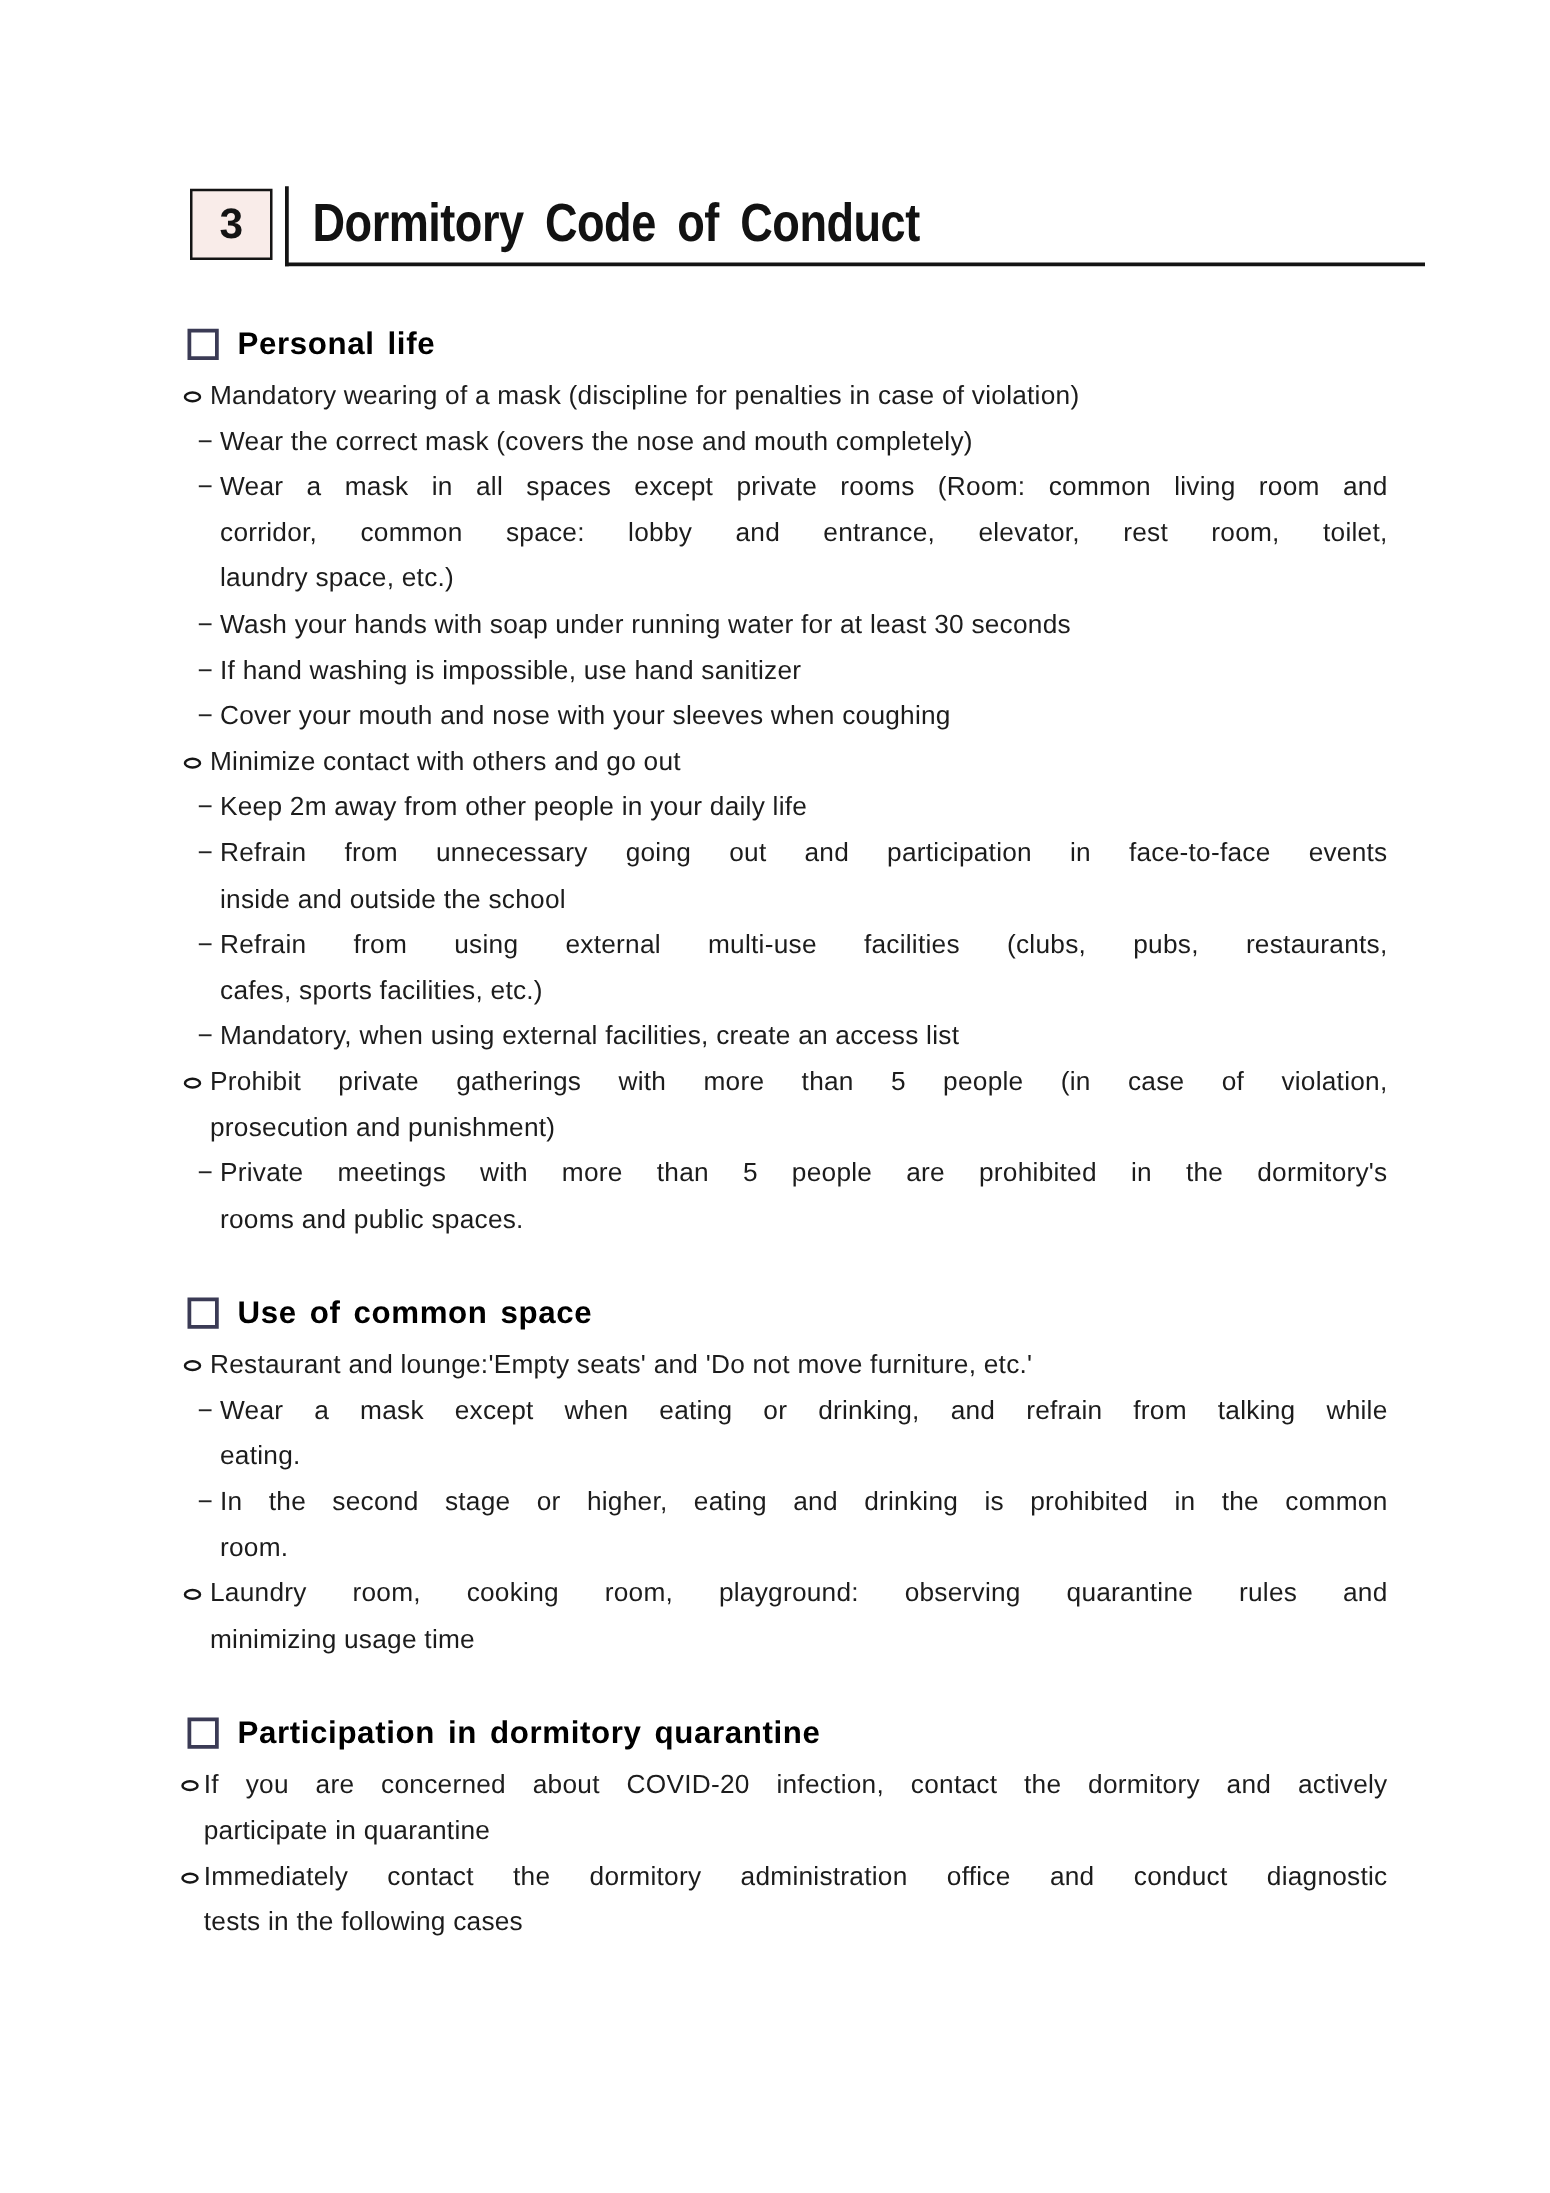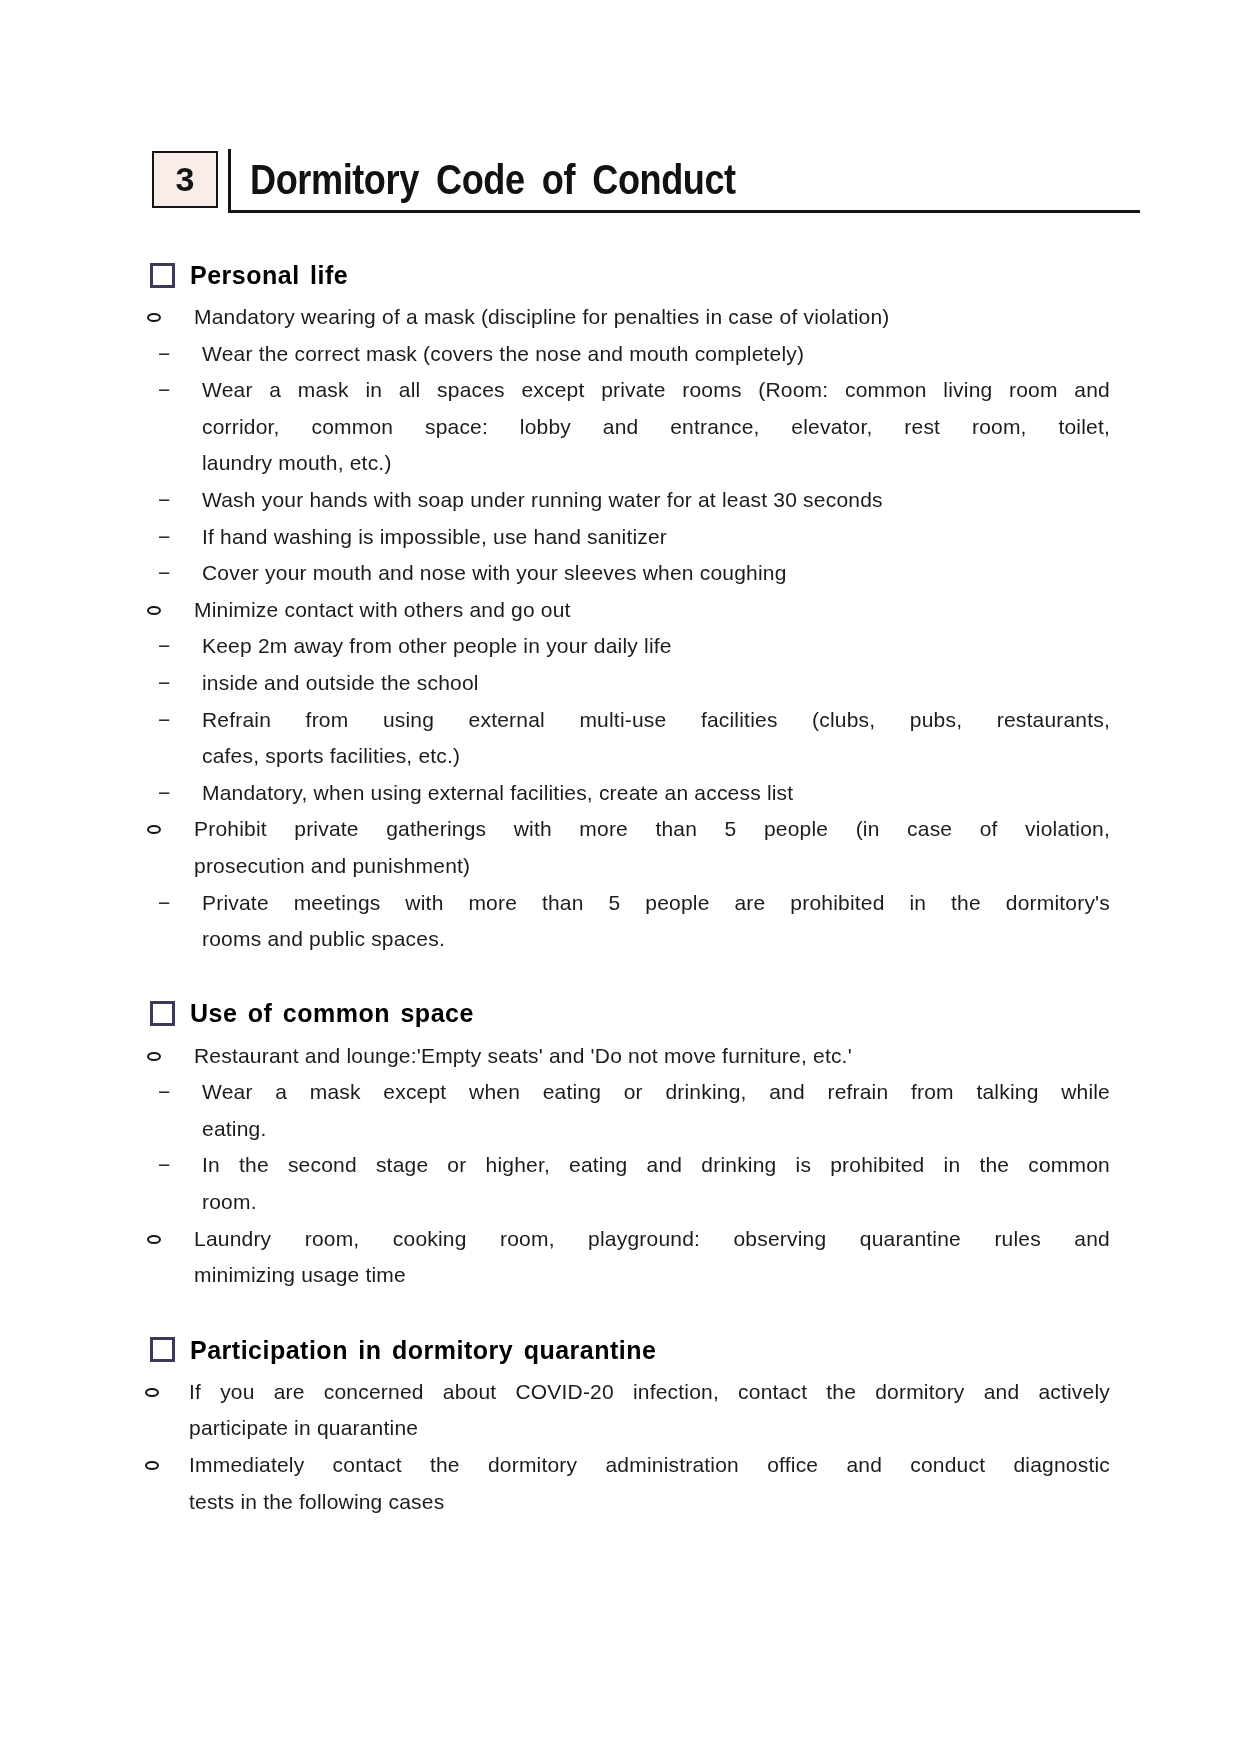--- a/index.html
+++ b/index.html
@@ -42,21 +42,21 @@
   .item.otight{padding-left:13px;}
   .marker{position:absolute;}
   .item.o > .marker,
   .item.otight > .marker{left:-3px;top:14px;}
   .item.otight > .marker{left:-5px;}
   .ellipse{
     display:block;width:14px;height:9px;border:2px solid #161616;
     border-radius:50%;box-sizing:border-box;background:#fff;
   }
   .item.dash > .marker{left:8px;top:0;line-height:36.6px;color:#222;}
-  .line{text-align:left;margin-left:26px;}
+  .line{text-align:left;}
   .line.just{text-align:justify;text-align-last:justify;}
 </style>
 </head>
 <body>
 
 <div class="page">
 
   <div class="header">
     <div class="badge">
       <span>3</span>
@@ -76,21 +76,21 @@
         <div class="line">Mandatory wearing of a mask (discipline for penalties in case of violation)</div>
       </div>
       <div class="item dash">
         <span class="marker">−</span>
         <div class="line">Wear the correct mask (covers the nose and mouth completely)</div>
       </div>
       <div class="item dash">
         <span class="marker">−</span>
         <div class="line just">Wear a mask in all spaces except private rooms (Room: common living room and</div>
         <div class="line just">corridor, common space: lobby and entrance, elevator, rest room, toilet,</div>
-        <div class="line">laundry mouth, etc.)</div>
+        <div class="line">laundry space, etc.)</div>
       </div>
       <div class="item dash">
         <span class="marker">−</span>
         <div class="line">Wash your hands with soap under running water for at least 30 seconds</div>
       </div>
       <div class="item dash">
         <span class="marker">−</span>
         <div class="line">If hand washing is impossible, use hand sanitizer</div>
       </div>
       <div class="item dash">
@@ -100,20 +100,21 @@
       <div class="item o">
         <span class="marker ellipse"></span>
         <div class="line">Minimize contact with others and go out</div>
       </div>
       <div class="item dash">
         <span class="marker">−</span>
         <div class="line">Keep 2m away from other people in your daily life</div>
       </div>
       <div class="item dash">
         <span class="marker">−</span>
+        <div class="line just">Refrain from unnecessary going out and participation in face-to-face events</div>
         <div class="line">inside and outside the school</div>
       </div>
       <div class="item dash">
         <span class="marker">−</span>
         <div class="line just">Refrain from using external multi-use facilities (clubs, pubs, restaurants,</div>
         <div class="line">cafes, sports facilities, etc.)</div>
       </div>
       <div class="item dash">
         <span class="marker">−</span>
         <div class="line">Mandatory, when using external facilities, create an access list</div>

